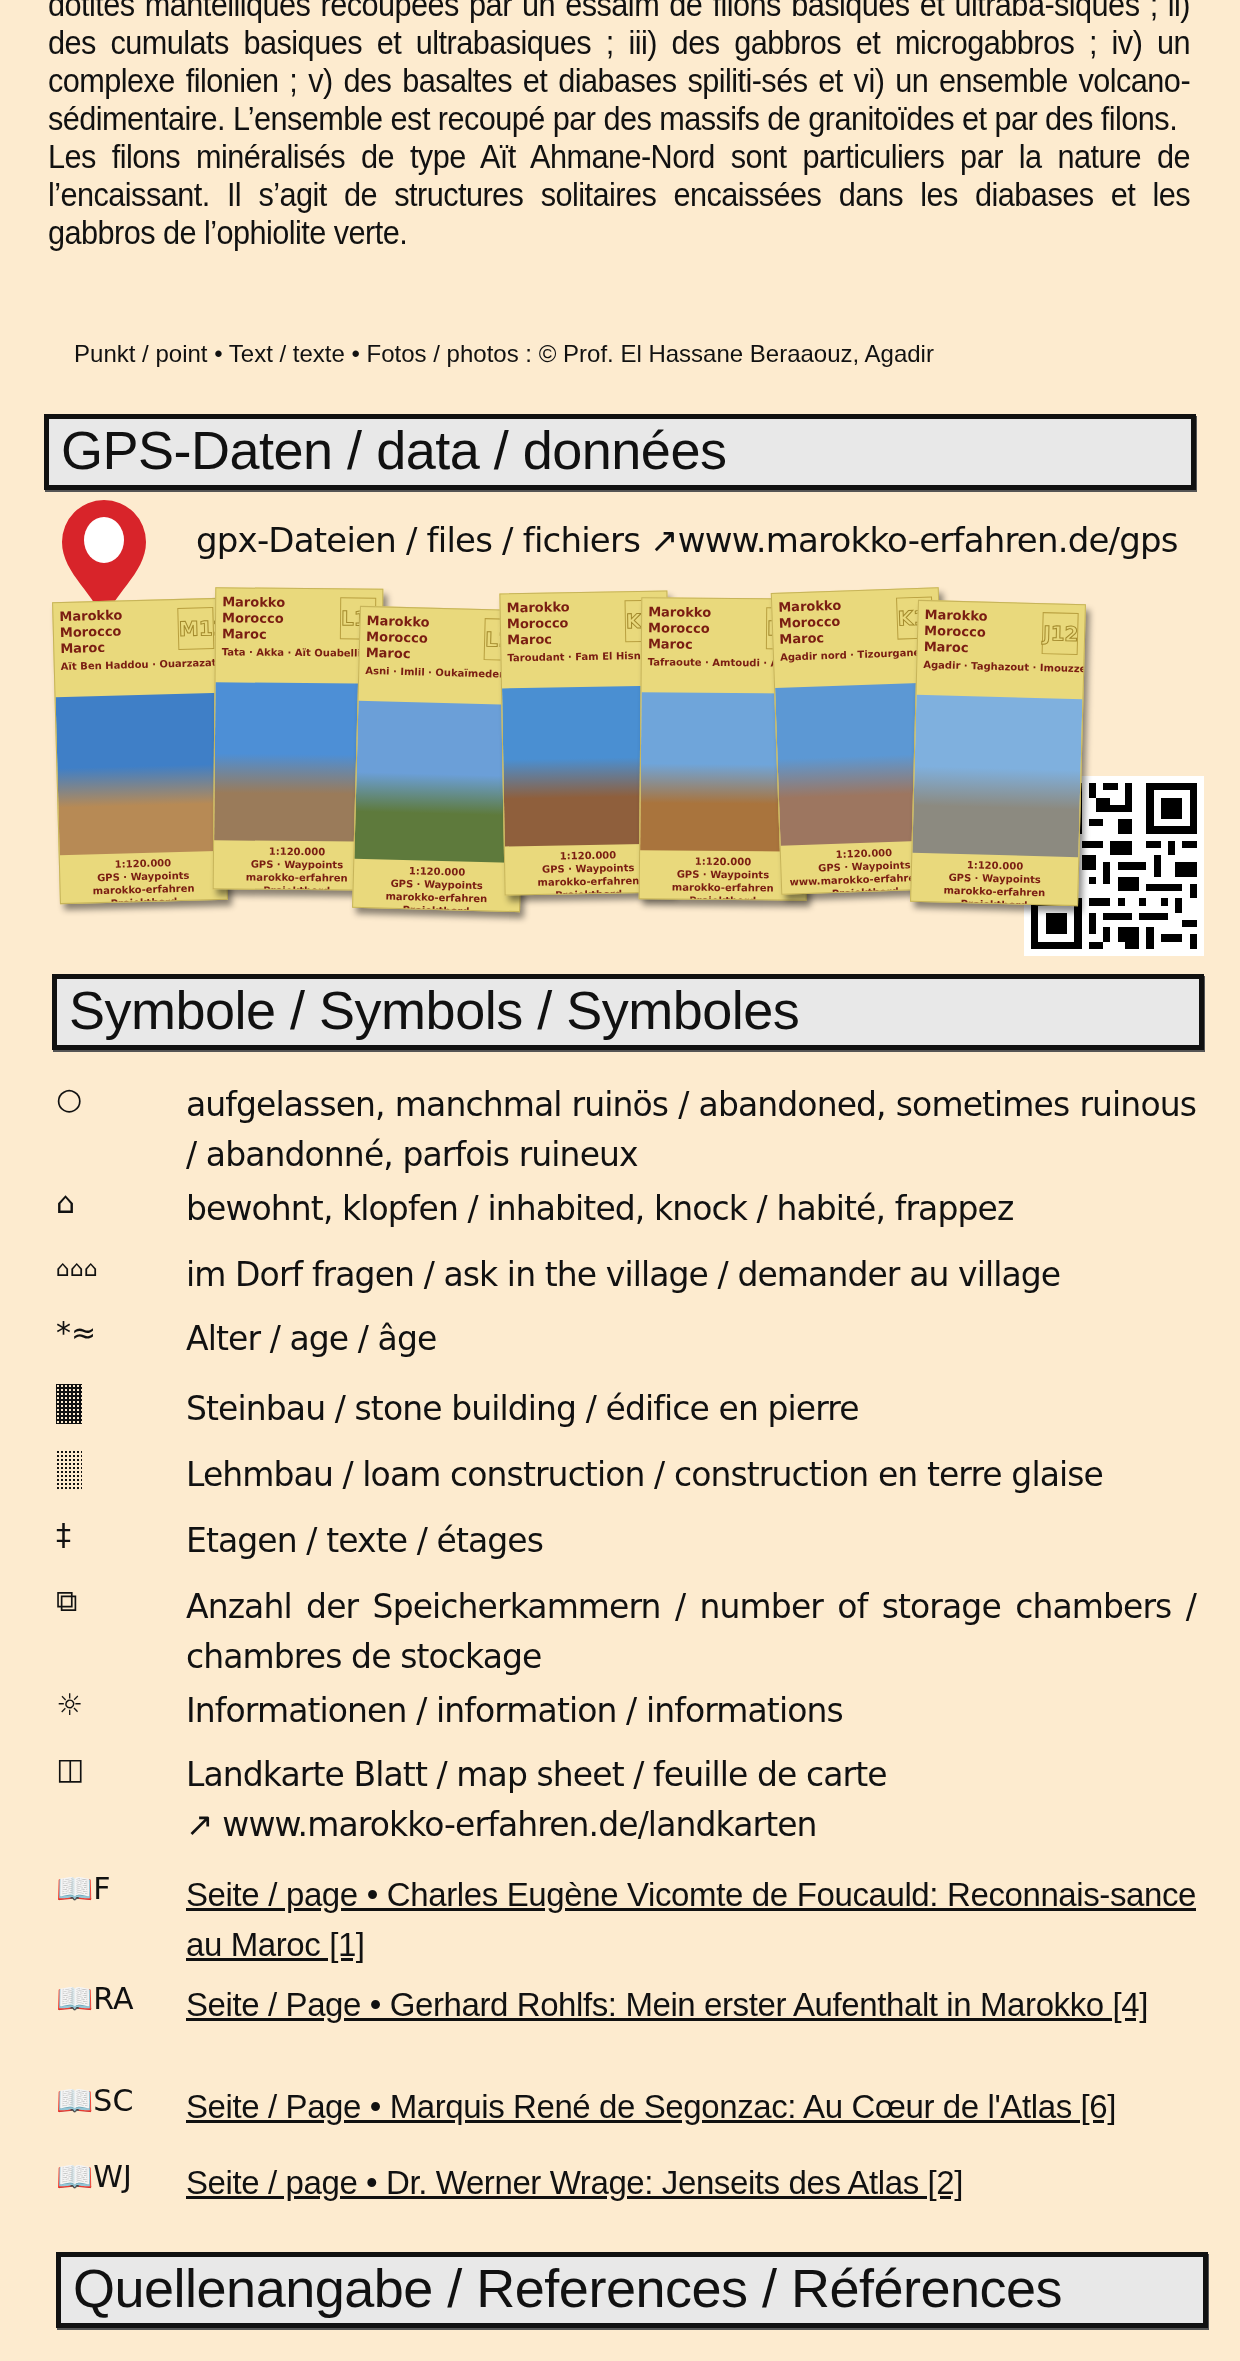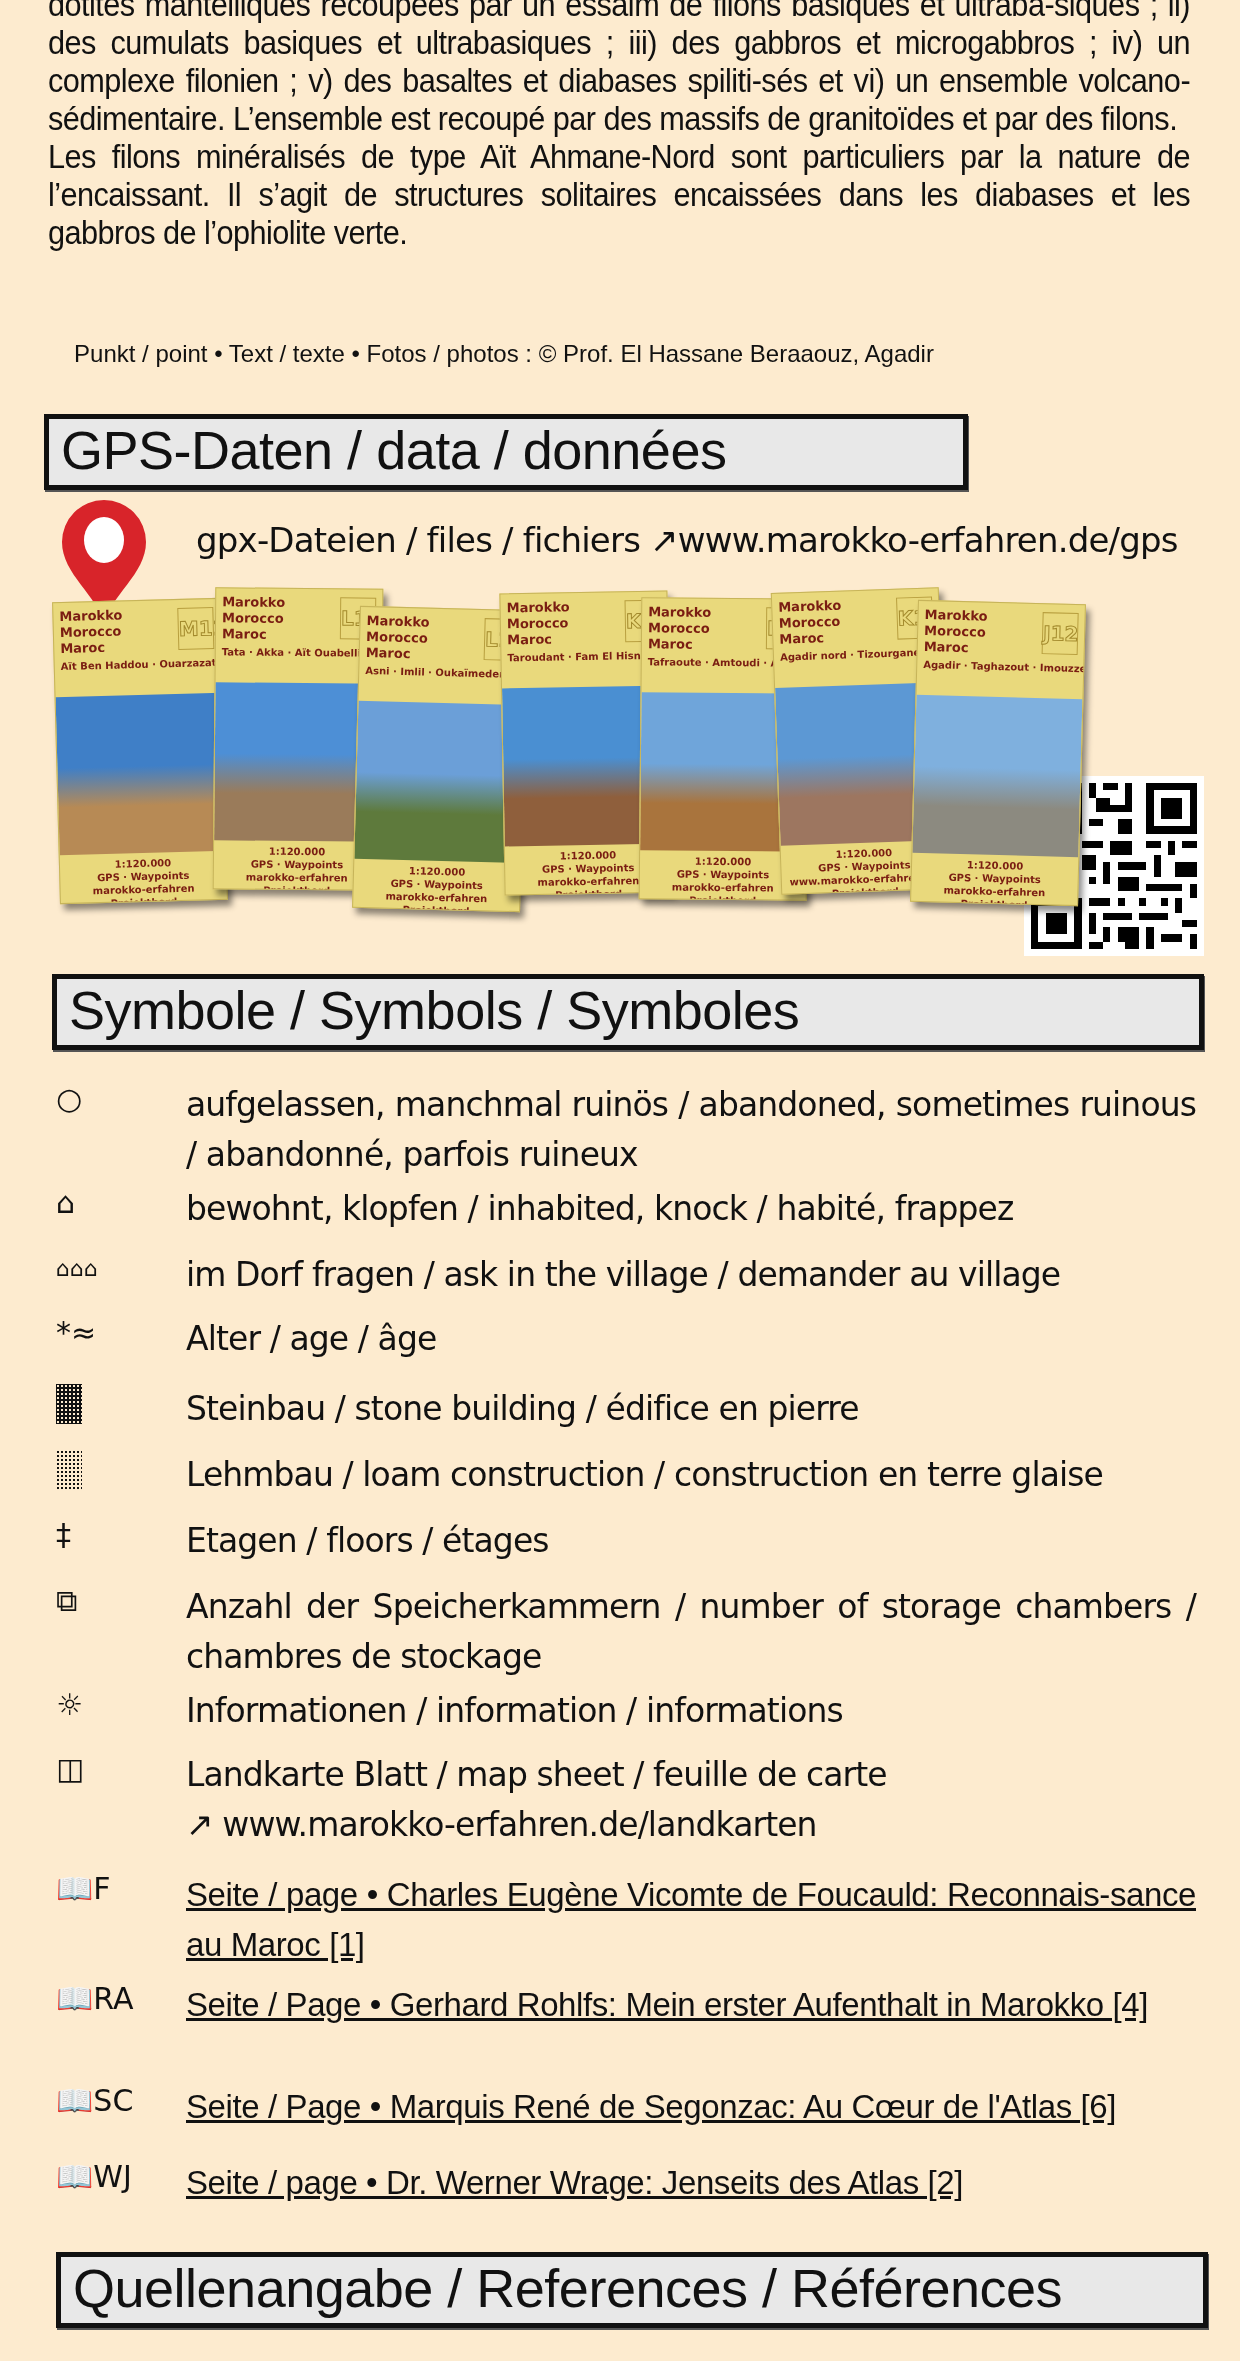--- a/index.html
+++ b/index.html
@@ -22,21 +22,21 @@
     position:absolute; left:0; top:340px; width:1008px; text-align:center;
     font-size:24px; font-family:"Liberation Sans", sans-serif;
   }
   .section-head {
     position:absolute; background:#e8e8e8; border:5px solid #111;
     box-sizing:border-box; box-shadow:1px 2px 0 #555;
     font-size:54px; line-height:62px; padding-left:12px;
     font-family:"Liberation Sans", sans-serif;
     letter-spacing:-0.5px;
   }
-  #head-gps { left:44px; top:414px; width:924px; height:76px; }
+  #head-gps { left:44px; top:414px; width:1152px; height:76px; }
   #head-sym { left:52px; top:974px; width:1152px; height:76px; }
   #head-ref { left:56px; top:2252px; width:1152px; height:76px; }
 
   .pin { position:absolute; left:58px; top:496px; width:92px; height:130px; }
   .gpx-line {
     position:absolute; left:196px; top:520px; font-size:34px;
     font-family:"DejaVu Sans", sans-serif; letter-spacing:-0.8px;
   }
   .gpx-line .link { color:#111; text-decoration:none; }
 
@@ -304,21 +304,21 @@
   <div class="sym-row" style="top:304px">
     <span class="sym-icon"><span class="pattern-dark"></span></span>
     <span class="sym-text">Steinbau / stone building / édifice en pierre</span>
   </div>
   <div class="sym-row" style="top:370px">
     <span class="sym-icon"><span class="pattern-light"></span></span>
     <span class="sym-text">Lehmbau / loam construction / construction en terre glaise</span>
   </div>
   <div class="sym-row" style="top:436px">
     <span class="sym-icon">‡</span>
-    <span class="sym-text">Etagen / floors / étages</span>
+    <span class="sym-text">Etagen / texte / étages</span>
   </div>
   <div class="sym-row" style="top:502px">
     <span class="sym-icon">⧉</span>
     <span class="sym-text">Anzahl der Speicherkammern / number of storage chambers / chambres de stockage</span>
   </div>
   <div class="sym-row" style="top:606px">
     <span class="sym-icon">☼</span>
     <span class="sym-text">Informationen / information / informations</span>
   </div>
   <div class="sym-row" style="top:670px">

